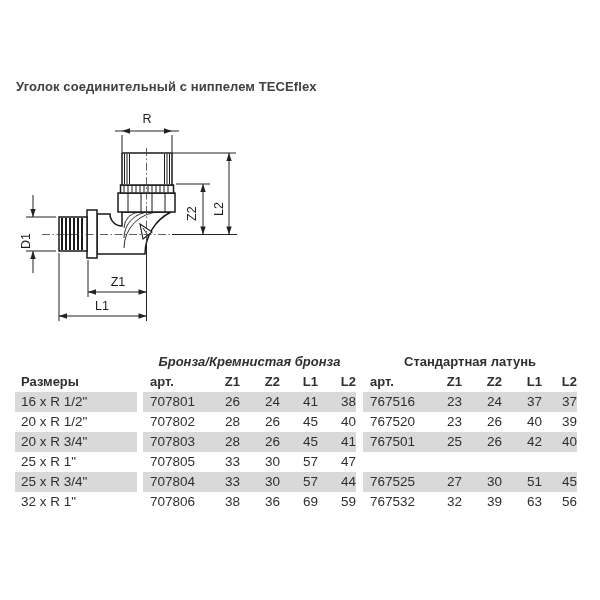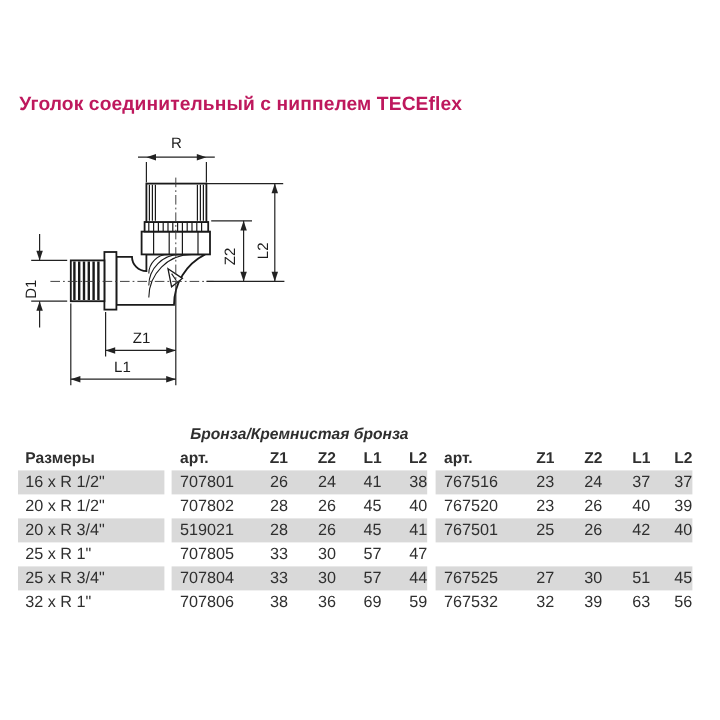--- a/index.html
+++ b/index.html
@@ -1,21 +1,21 @@
 <!DOCTYPE html>
 <html><head>
 <meta charset="utf-8">
 <style>
   html,body{margin:0;padding:0;}
   body{
     width:600px;height:600px;position:relative;background:#ffffff;
     font-family:"Liberation Sans", sans-serif;color:#2f2f2f;overflow:hidden;
   }
   .title{
-    position:absolute;left:16px;top:79px;font-size:16px;font-weight:bold;color:#be185d;
+    position:absolute;left:16px;top:79px;font-size:13px;font-weight:bold;color:#404040;
     letter-spacing:0.1px;
   }
   .drawing{position:absolute;left:20px;top:108px;}
 
   .tablewrap{position:absolute;left:15px;top:352px;width:562px;font-size:13.5px;}
   .grouprow{display:flex;height:20px;line-height:20px;font-weight:bold;font-size:13px;}
   .g-spacer{width:128px;}
   .g-bronze{width:213px;text-align:center;font-style:italic;}
   .g-gap{width:7px;}
   .g-brass{width:214px;text-align:center;}
@@ -151,20 +151,21 @@
   <text transform="translate(10,141) rotate(-90)">D1</text>
   <text x="98" y="178" text-anchor="middle">Z1</text>
   <text x="82" y="202" text-anchor="middle">L1</text>
 </svg>
 
 <div class="tablewrap">
   <div class="grouprow">
     <div class="g-spacer"></div>
     <div class="g-bronze">Бронза/Кремнистая бронза</div>
     <div class="g-gap"></div>
+    <div class="g-brass">Стандартная латунь</div>
   </div>
 
   <div class="trow head">
     <div class="c size">Размеры</div>
     <div class="blk bronze">
       <div class="c art">арт.</div>
       <div class="c n n1">Z1</div>
       <div class="c n n2">Z2</div>
       <div class="c n n3">L1</div>
       <div class="c n n4">L2</div>
@@ -210,21 +211,21 @@
       <div class="c n n1">23</div>
       <div class="c n n2">26</div>
       <div class="c n n3">40</div>
       <div class="c n n4">39</div>
     </div>
   </div>
 
   <div class="trow shade">
     <div class="c size">20 x R 3/4"</div>
     <div class="blk bronze">
-      <div class="c art">519021</div>
+      <div class="c art">707803</div>
       <div class="c n n1">28</div>
       <div class="c n n2">26</div>
       <div class="c n n3">45</div>
       <div class="c n n4">41</div>
     </div>
     <div class="blk brass">
       <div class="c art">767501</div>
       <div class="c n n1">25</div>
       <div class="c n n2">26</div>
       <div class="c n n3">42</div>

